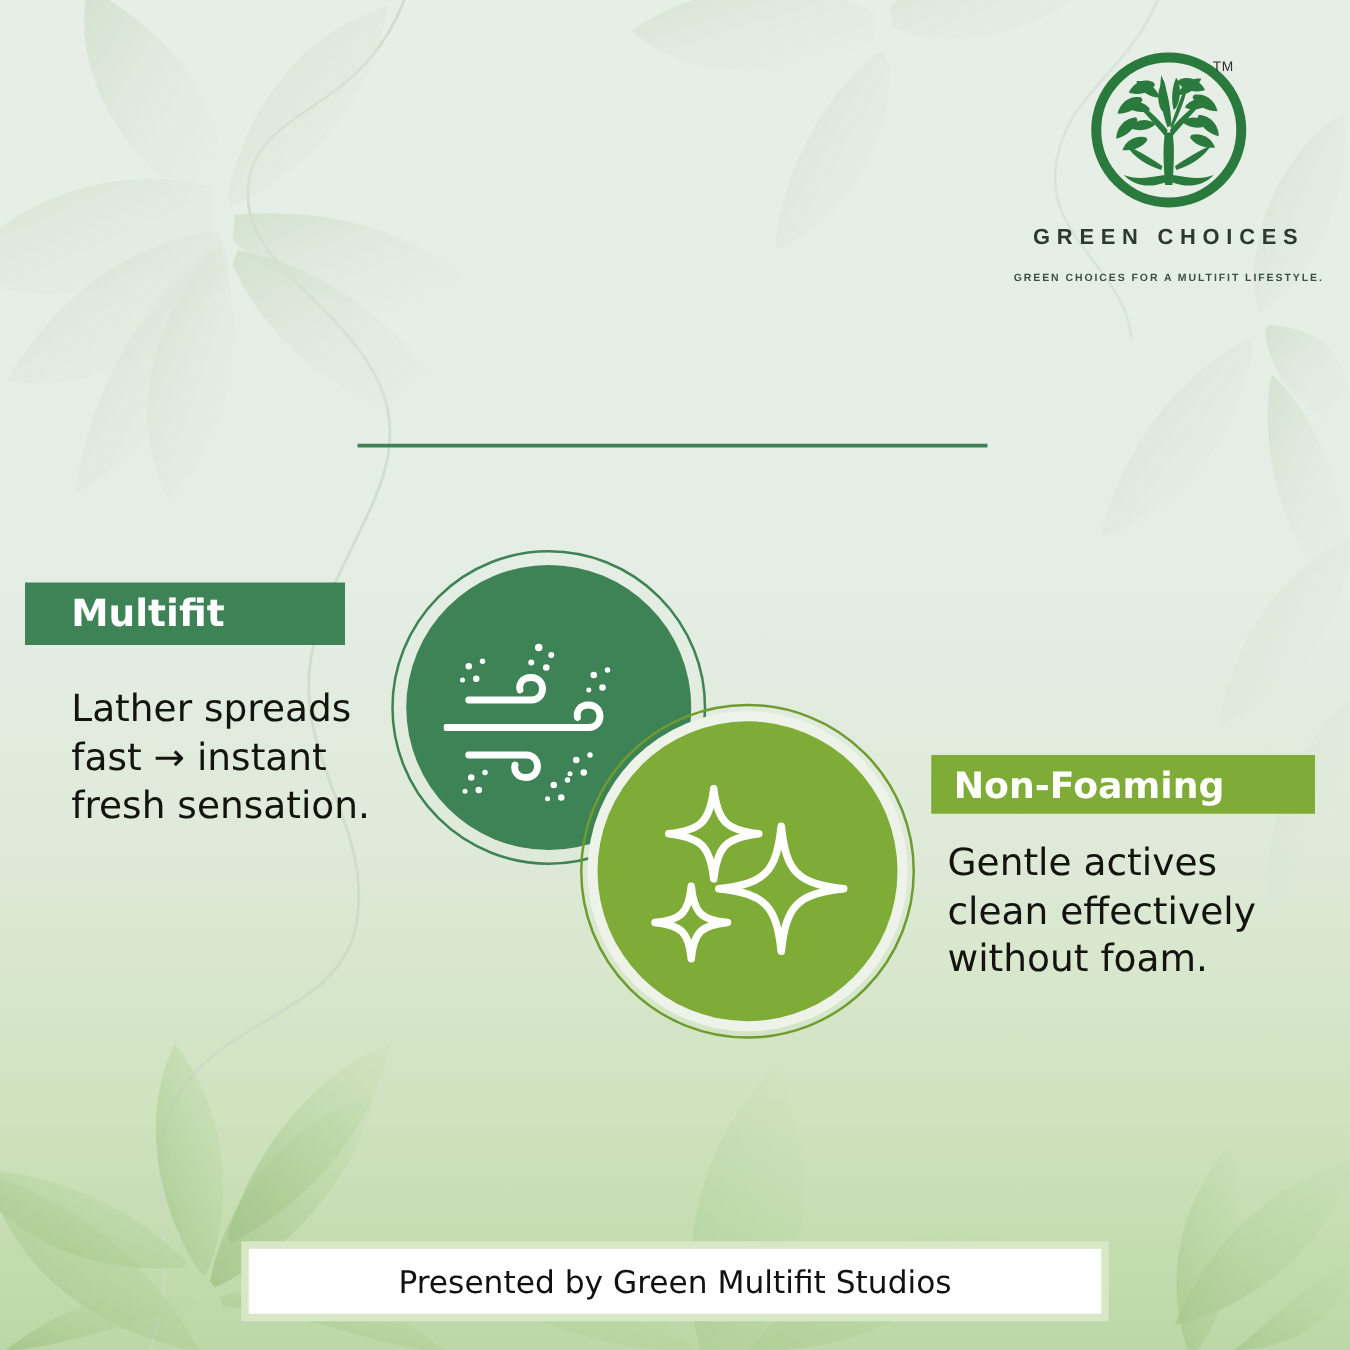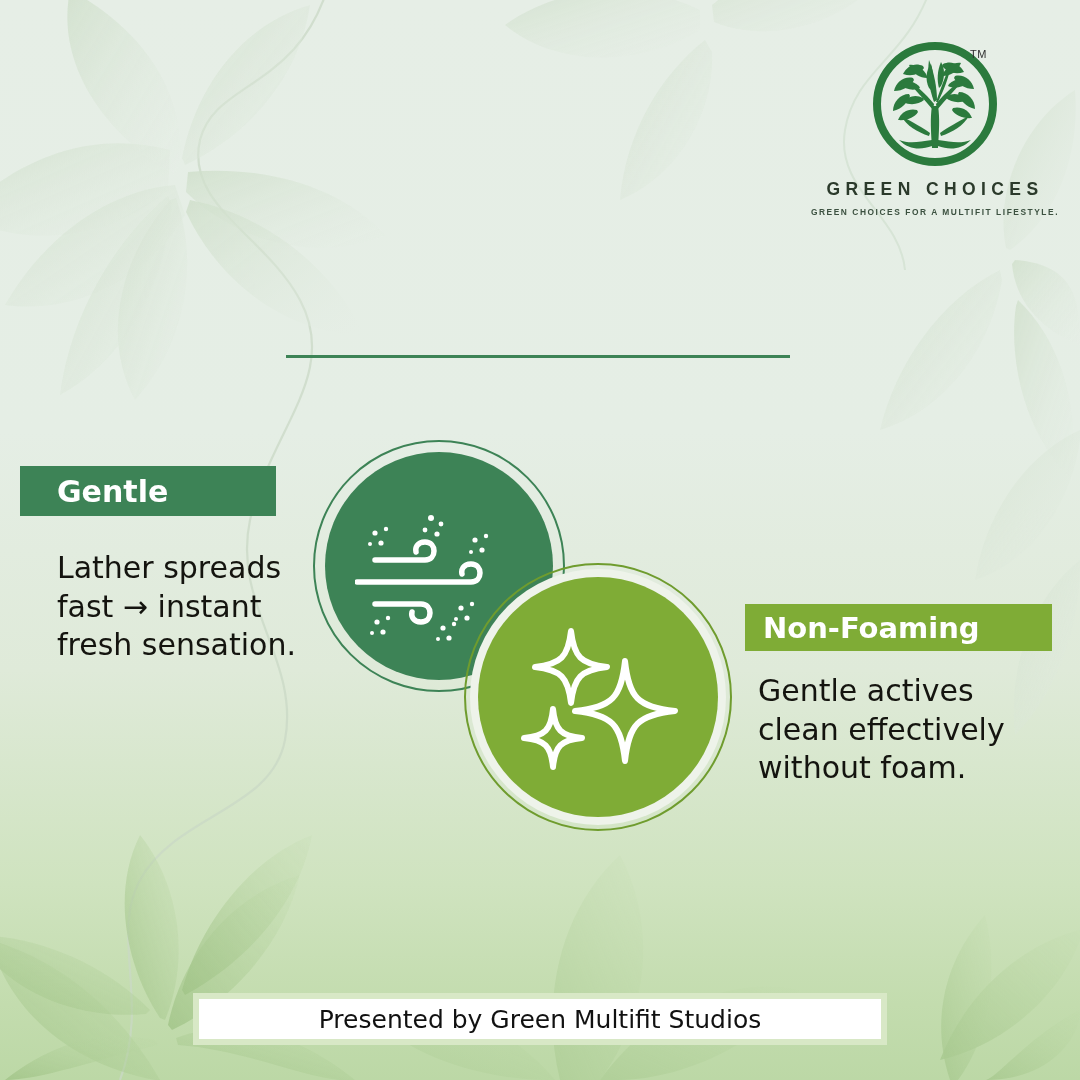--- a/index.html
+++ b/index.html
@@ -56,21 +56,21 @@
   }
   .logo-name {
     margin-top: 11px;
     font-size: 17.5px;
     font-weight: 700;
     letter-spacing: 5.4px;
     color: #2b3a2b;
     font-family: "Liberation Sans", sans-serif;
   }
   .logo-tagline {
-    margin-top: 6px;
+    margin-top: 16px;
     font-size: 8.4px;
     font-weight: 700;
     letter-spacing: 1.55px;
     line-height: 1.45;
     color: #3c5140;
     font-family: "Liberation Sans", sans-serif;
   }
 
   
   .title {
@@ -187,21 +187,21 @@
   }
   .body-nonfoaming {
     left: 758px; top: 672px;
     width: 300px;
   }
 
   
   .footer-outer {
     position: absolute;
     left: 193px; top: 993px;
-    width: 694px; height: 52px;
+    width: 694px; height: 64px;
     background: #d8e8c6;
     box-sizing: border-box;
     padding: 6px;
   }
   .footer-inner {
     width: 100%; height: 100%;
     background: #ffffff;
     display: flex;
     align-items: center;
     justify-content: center;
@@ -379,21 +379,21 @@
           <path d="M 118 44 C 122 81, 131 90, 168 94 C 131 98, 122 107, 118 144
                    C 114 107, 105 98, 68 94 C 105 90, 114 81, 118 44 Z"></path>
           <path d="M 46 92 C 48 113, 54 119, 75 121 C 54 123, 48 129, 46 150
                    C 44 129, 38 123, 17 121 C 38 119, 44 113, 46 92 Z"></path>
         </g>
       </svg>
     </div>
   </div>
 
   <div class="badge badge-foaming">
-    <span>Gentle</span>
+    <span>Multifit</span>
   </div>
   <div class="body-text body-foaming">Lather spreads fast → instant fresh sensation.</div>
 
   <div class="badge badge-nonfoaming">
     <span>Non-Foaming</span>
   </div>
   <div class="body-text body-nonfoaming">Gentle actives clean effectively without foam.</div>
 
   <div class="footer-outer">
     <div class="footer-inner">Presented by Green Multifit Studios</div>

